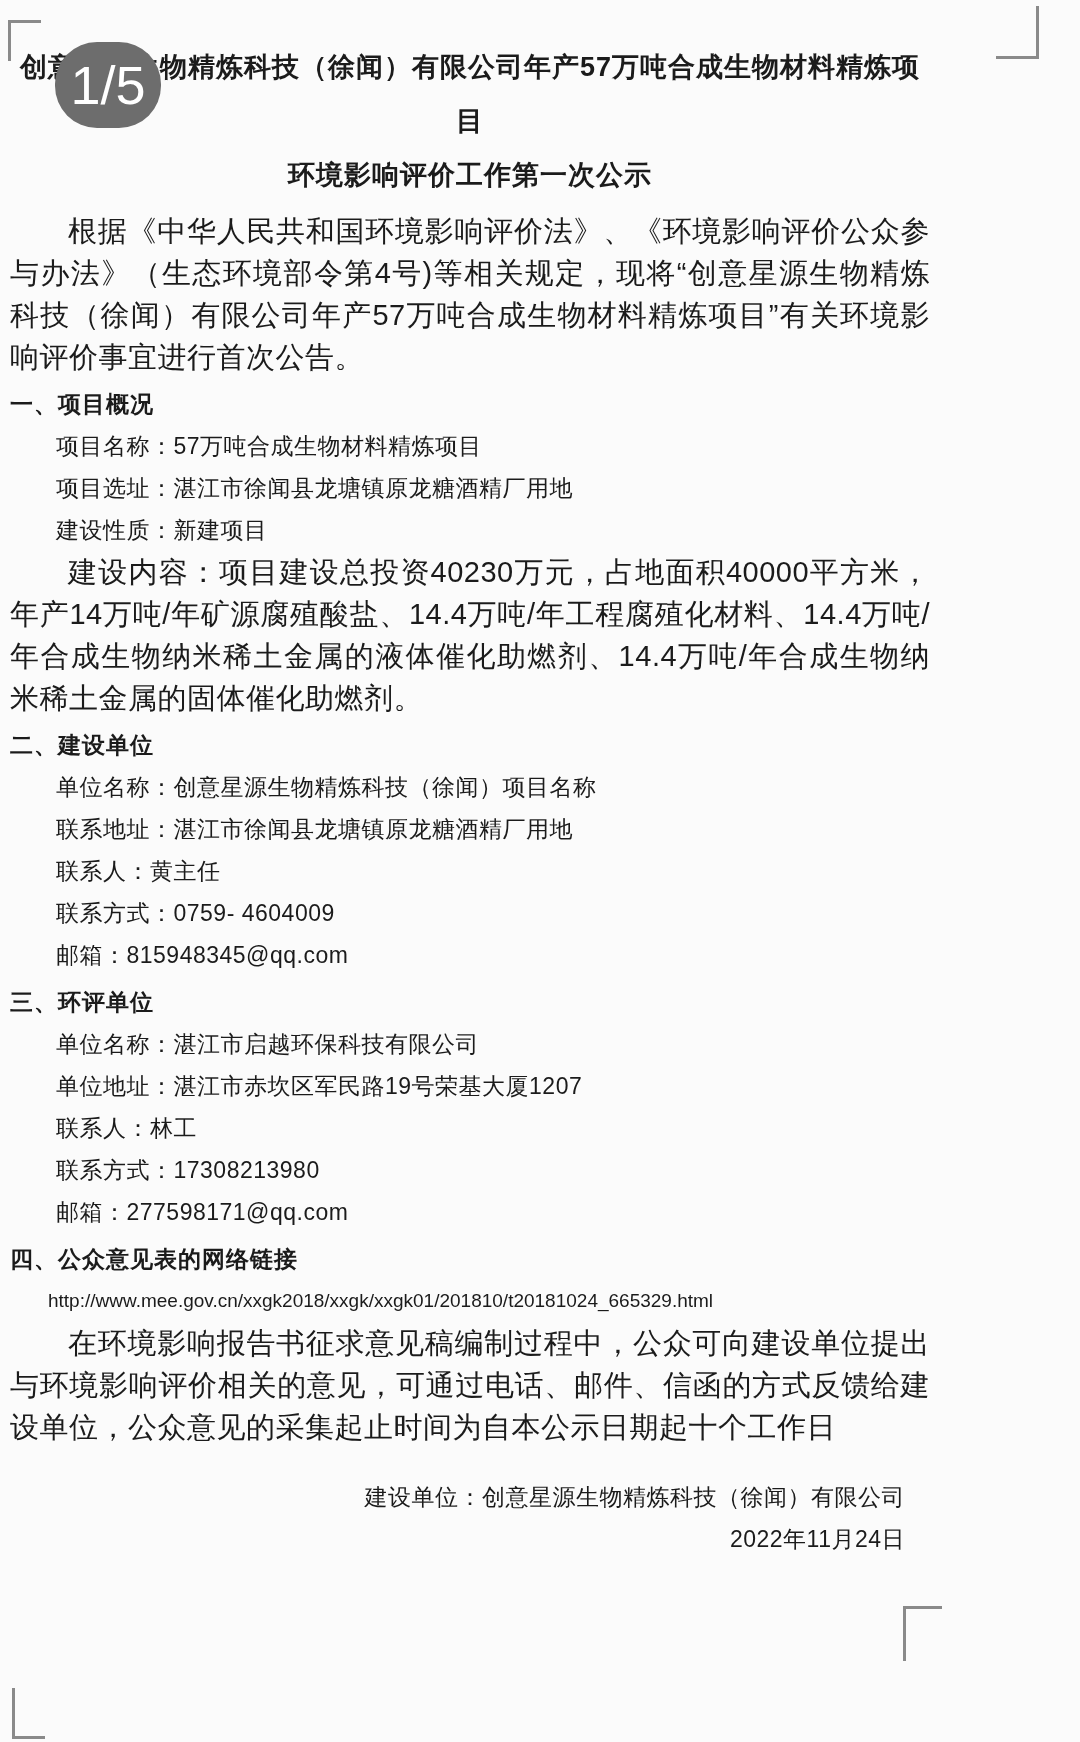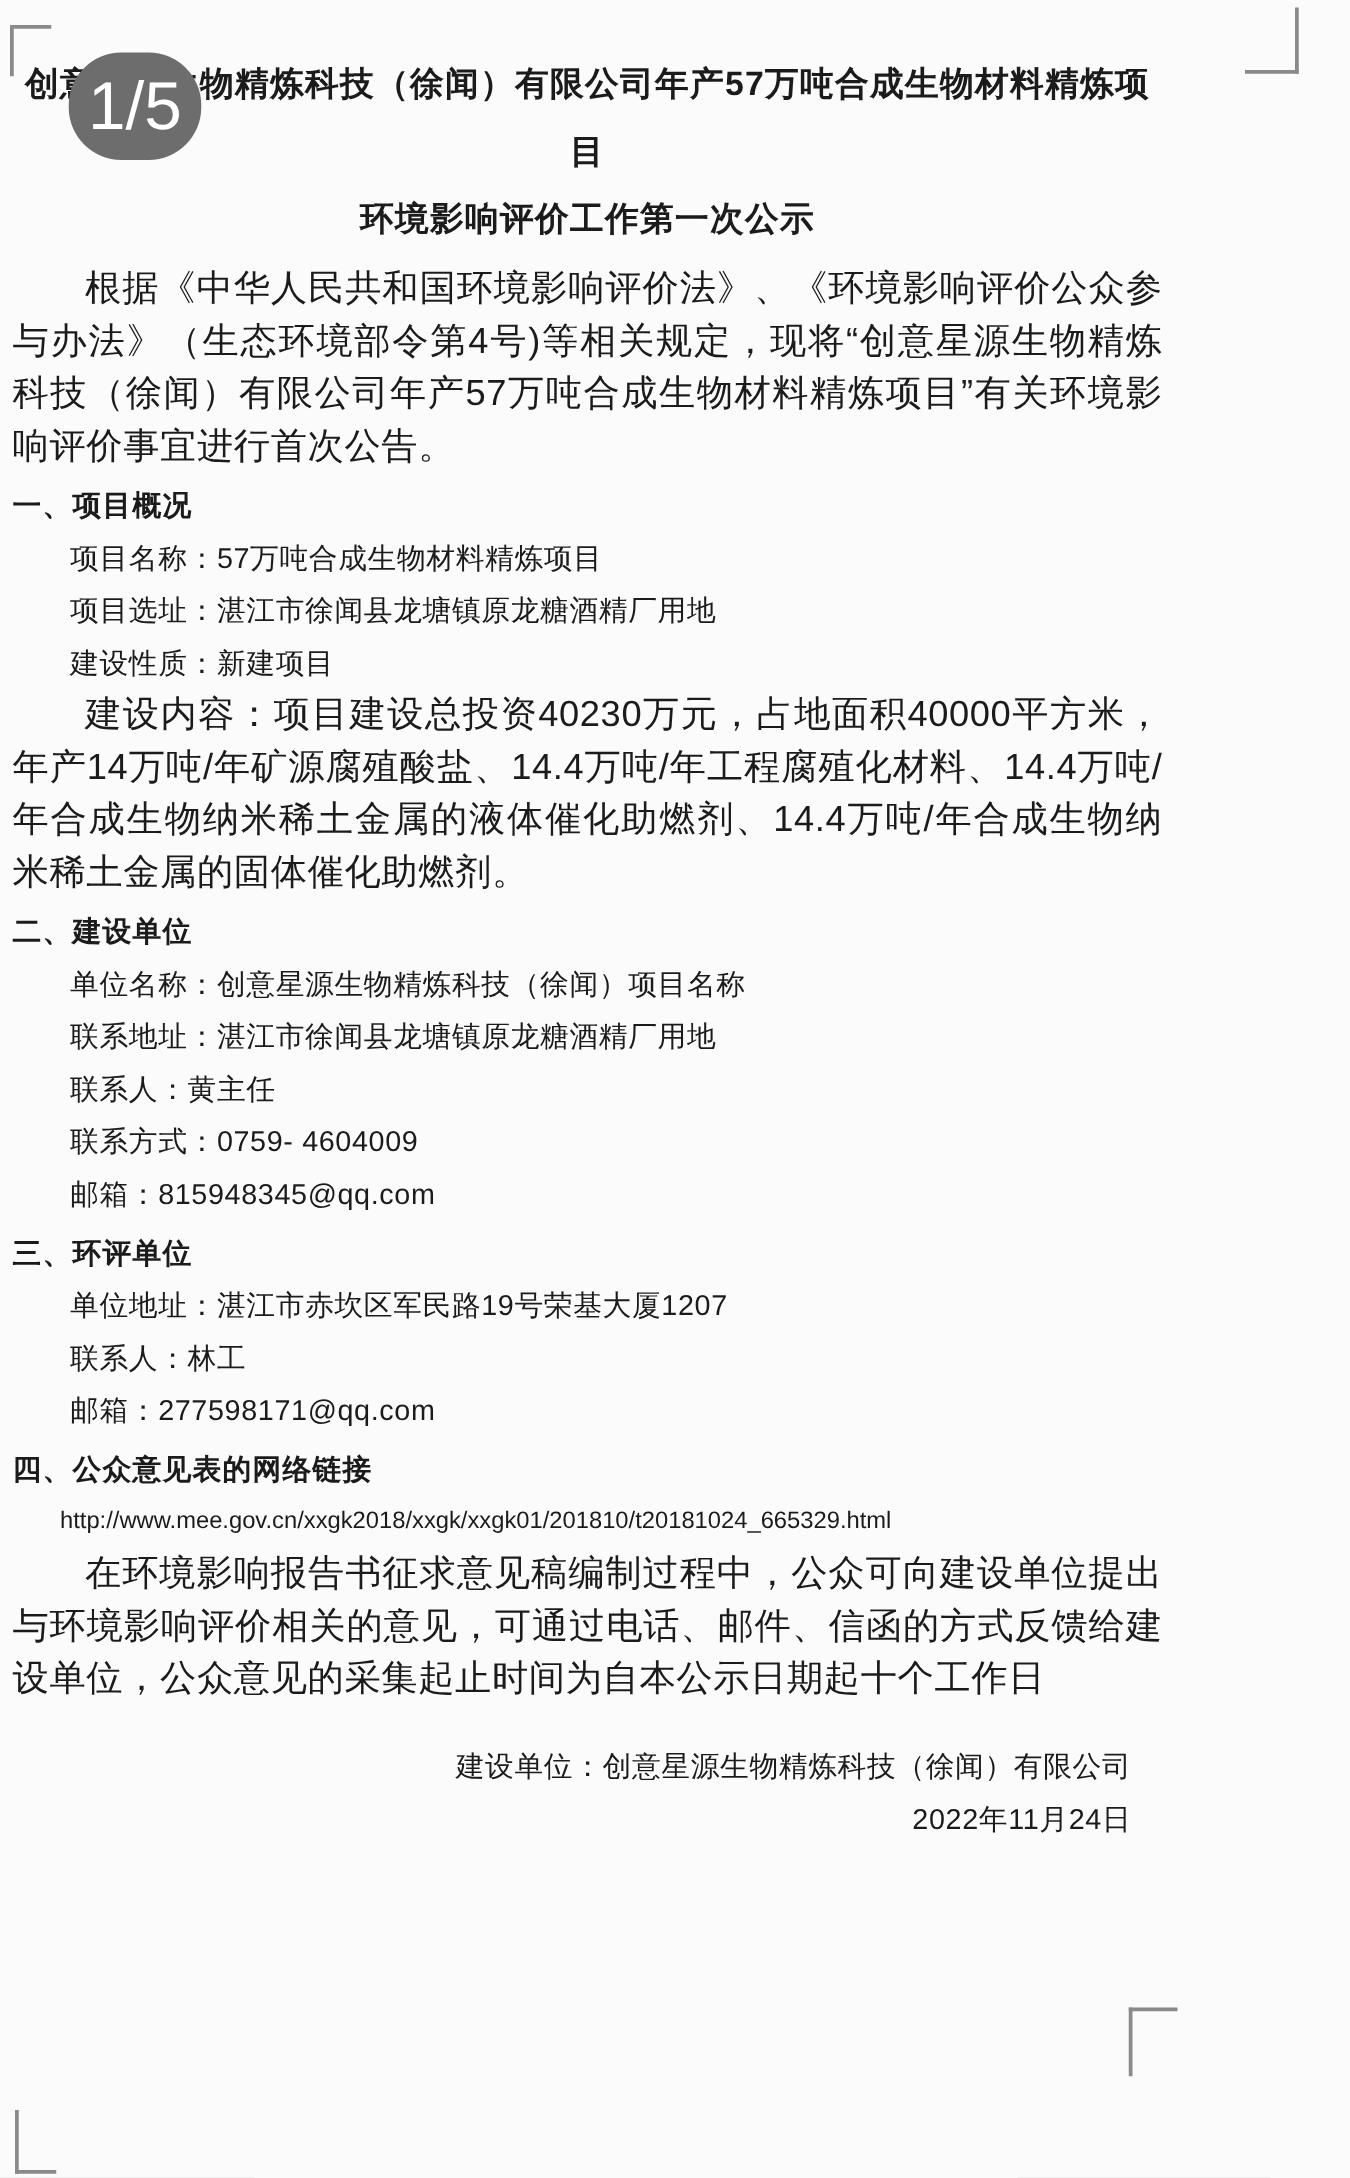--- a/index.html
+++ b/index.html
@@ -96,22 +96,24 @@
     <p class="para indent">建设内容：项目建设总投资40230万元，占地面积40000平方米，年产14万吨/年矿源腐殖酸盐、14.4万吨/年工程腐殖化材料、14.4万吨/年合成生物纳米稀土金属的液体催化助燃剂、14.4万吨/年合成生物纳米稀土金属的固体催化助燃剂。</p>
 
     <h2 class="heading">二、建设单位</h2>
     <p class="item">单位名称：创意星源生物精炼科技（徐闻）项目名称</p>
     <p class="item">联系地址：湛江市徐闻县龙塘镇原龙糖酒精厂用地</p>
     <p class="item">联系人：黄主任</p>
     <p class="item">联系方式：0759- 4604009</p>
     <p class="item">邮箱：815948345@qq.com</p>
 
     <h2 class="heading">三、环评单位</h2>
+    <p class="item">单位名称：湛江市启越环保科技有限公司</p>
     <p class="item">单位地址：湛江市赤坎区军民路19号荣基大厦1207</p>
     <p class="item">联系人：林工</p>
+    <p class="item">联系方式：17308213980</p>
     <p class="item">邮箱：277598171@qq.com</p>
 
     <h2 class="heading">四、公众意见表的网络链接</h2>
     <p class="link-line">http://www.mee.gov.cn/xxgk2018/xxgk/xxgk01/201810/t20181024_665329.html</p>
 
     <p class="para indent">在环境影响报告书征求意见稿编制过程中，公众可向建设单位提出与环境影响评价相关的意见，可通过电话、邮件、信函的方式反馈给建设单位，公众意见的采集起止时间为自本公示日期起十个工作日</p>
 
     <div class="signature">
       <p>建设单位：创意星源生物精炼科技（徐闻）有限公司</p>
       <p>2022年11月24日</p>

